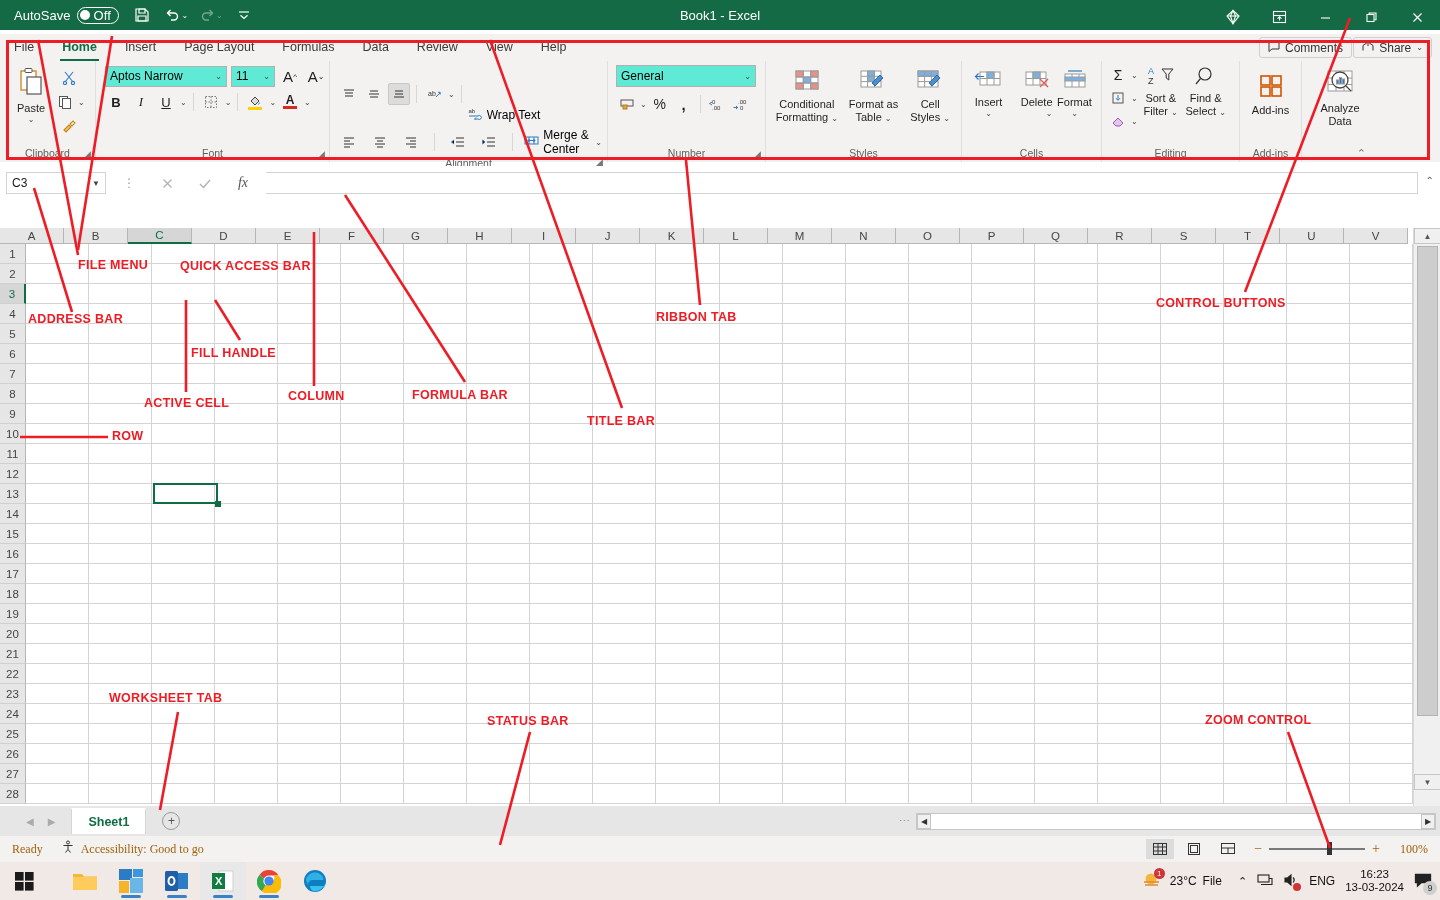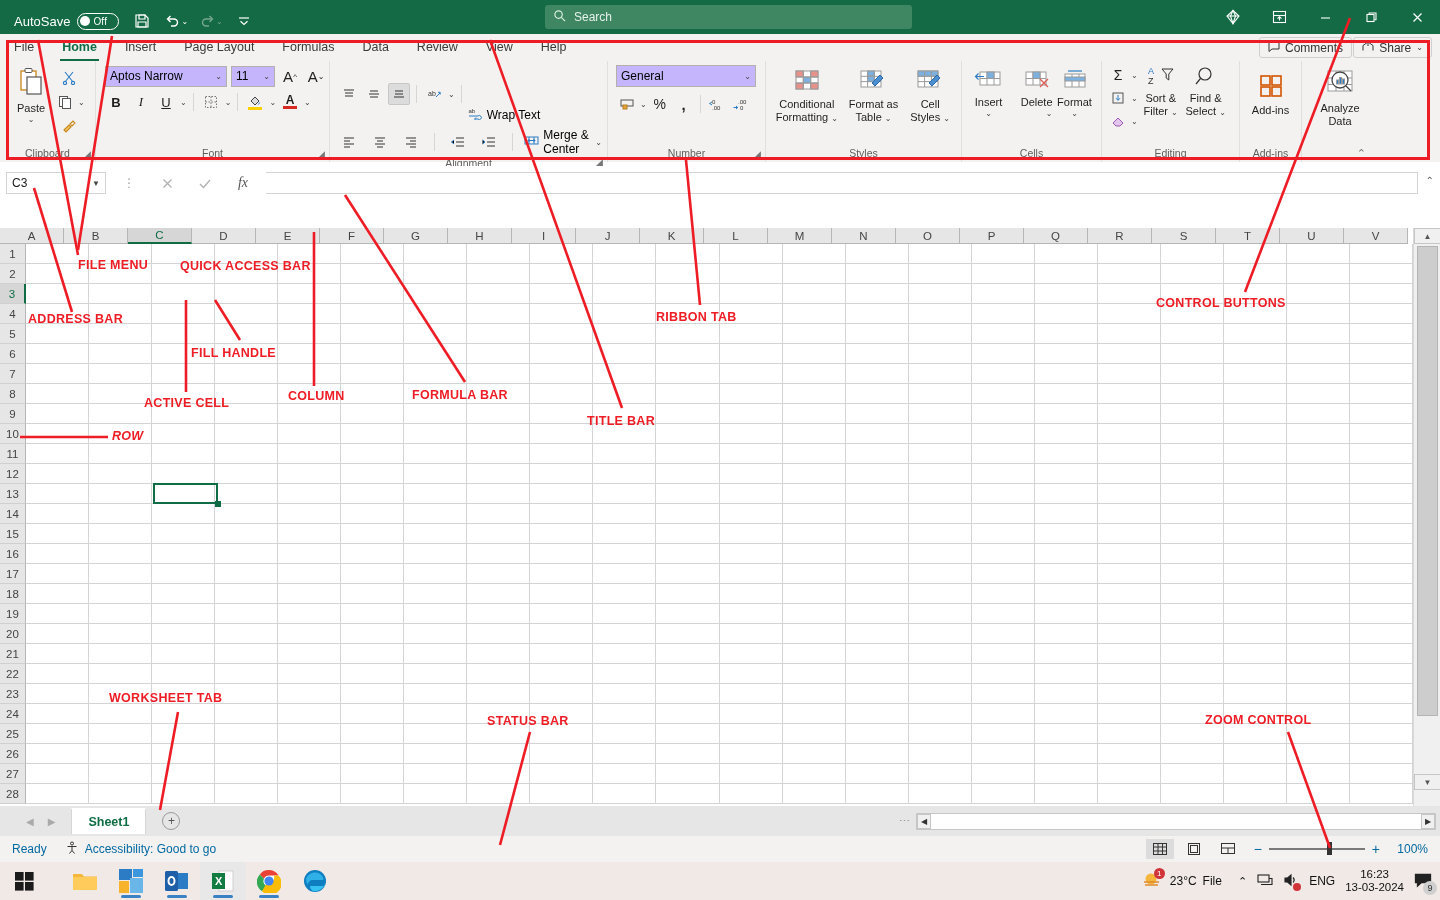--- a/index.html
+++ b/index.html
@@ -6,31 +6,31 @@
   html,body { width:1440px; height:900px; overflow:hidden; }
   body {
     font-family: "Liberation Sans", sans-serif;
     font-size: 12px;
     background:#ffffff;
     position:relative;
     -webkit-font-smoothing: antialiased;
   }
   
   #titlebar {
-    position:absolute; left:0; top:0; width:1440px; height:42px;
+    position:absolute; left:0; top:0; width:1440px; height:30px;
     background:#136a44; color:#ffffff;
     display:flex; align-items:center;
   }
   .tb-autosave { display:flex; align-items:center; margin-left:14px; gap:7px; font-size:13px; }
   .toggle {
     width:42px; height:17px; border-radius:10px; border:1.4px solid #ffffff;
     display:flex; align-items:center; padding:0 2px; gap:3px;
   }
   .toggle .knob { width:10px; height:10px; border-radius:50%; background:#ffffff; }
-  .toggle .off { font-size:10px; color:#ffffff; letter-spacing:.2px; }
+  .toggle .off { font-size:13px; color:#ffffff; letter-spacing:.2px; }
   .tb-icon {
     width:30px; height:28px; display:flex; align-items:center; justify-content:center;
     color:#ffffff; font-size:15px;
   }
   .tb-icon.dim { color:#76a68f; }
   .tb-title {
     position:absolute; left:0; right:0; text-align:center; font-size:13px; color:#ffffff;
     pointer-events:none;
   }
   #tb-search {
@@ -78,21 +78,21 @@
   .big-btn .lbl { line-height:12px; font-size:11px; }
   .sm-row { display:flex; align-items:center; gap:2px; }
   .sm-btn {
     min-width:22px; height:22px; display:flex; align-items:center; justify-content:center;
     font-size:12px; color:#201f1e;
   }
   .sm-btn.active { background:#dcdcdc; border:1px solid #c7c7c7; border-radius:2px; }
   .caret { font-size:8px; color:#444; }
   .sep { width:1px; height:18px; background:#d8d6d4; margin:0 3px; }
   .combo {
-    height:21px; border:1px solid #b3b0ad; background:#c4b5fd; font-size:12px;
+    height:21px; border:1px solid #b3b0ad; background:#5eead4; font-size:12px;
     display:flex; align-items:center; padding:0 4px; justify-content:space-between;
   }
   
   #fbar { position:absolute; left:0; top:166px; width:1440px; height:34px; background:#ffffff; display:flex; align-items:center;gap:8px; }
   #namebox {
     margin-left:6px; width:100px; height:22px; border:1px solid #d4d4d4; background:#fff;
     display:flex; align-items:center; justify-content:space-between; padding:0 5px; font-size:12px; color:#1a1a1a;
   }
   #fbar .vdots { margin:0 9px; color:#9a9a9a; font-size:12px; letter-spacing:0; }
   .fb-btn { width:30px; height:22px; display:flex; align-items:center; justify-content:center; color:#a6a6a6; font-size:13px; }
@@ -139,21 +139,21 @@
   #sheettab {
     margin-left:16px; height:26px; background:#fff; border:1px solid #d6d6d6; border-bottom:none;
     padding:0 16px; display:flex; align-items:center; font-size:12.5px; font-weight:bold; color:#0f6c44;
     border-top:2px solid #fff;
   }
   #addsheet { margin-left:16px; width:18px; height:18px; border-radius:50%; border:1px solid #9a9a9a; color:#555; display:flex; align-items:center; justify-content:center; font-size:12px; }
   #hsb-dots { margin-left:auto; color:#9a9a9a; font-size:11px; letter-spacing:1px; writing-mode:vertical-rl; }
   #hscroll { width:520px; height:17px; border:1px solid #c6c6c6; background:#fff; display:flex; align-items:center; margin:0 4px; }
   .hsb-arrow { width:14px; height:15px; display:flex; align-items:center; justify-content:center; font-size:8px; color:#333; border:1px solid #c6c6c6; background:#f0f0f0; }
   
-  #status { position:absolute; left:0; top:836px; width:1440px; height:26px; background:#f3f2f1; display:flex; align-items:center; font-size:12px; color:#0369a1; }
+  #status { position:absolute; left:0; top:836px; width:1440px; height:26px; background:#f3f2f1; display:flex; align-items:center; font-size:12px; color:#a16207;font-family:Liberation Serif, serif; }
   #statusbar-left { display:flex; align-items:center; gap:18px; margin-left:12px; }
   #statusbar-right { margin-left:auto; display:flex; align-items:center; gap:6px; margin-right:12px; }
   .viewbtn { width:28px; height:20px; display:flex; align-items:center; justify-content:center; }
   .viewbtn.active { background:#dcdcdc; }
   #zoomslider { display:flex; align-items:center; gap:7px; margin:0 6px; }
   #ztrack { width:96px; height:1.5px; background:#7a7a7a; position:relative; }
   #zthumb { position:absolute; left:58px; top:-6px; width:5px; height:13px; background:#333; }
   
   #taskbar { position:absolute; left:0; top:862px; width:1440px; height:38px; background:#f0e9e6; display:flex; align-items:center; }
   #startbtn { width:48px; height:38px; display:flex; align-items:center; justify-content:center; }
@@ -208,29 +208,20 @@
     </svg>
   </div>
   <span class="caret" style="color:#76a68f; margin-left:-6px;">⌄</span>
   <div class="tb-icon" style="margin-left:6px;">
     <svg width="14" height="12" viewBox="0 0 14 12" fill="none" stroke="#fff" stroke-width="1.2">
       <path d="M2 3h10"></path>
         <path d="M3.5 6.2 7 9.5l3.5-3.3"></path>
     </svg>
   </div>
   <div class="tb-title">Book1  -  Excel</div>
-  <div id="tb-search">
-    <span>
-      <svg width="13" height="13" viewBox="0 0 14 14" fill="none" stroke="#dbeee3" stroke-width="1.3">
-        <circle cx="6" cy="6" r="4"></circle>
-          <path d="M9 9l4 4"></path>
-      </svg>
-    </span>
-    <span>Search</span>
-  </div>
   <div id="tb-right">
     <div class="tb-ctrl">
       <svg width="16" height="16" viewBox="0 0 16 16" fill="none" stroke="#fff" stroke-width="1.1">
         <path d="M8 1.5 14 7 8 14.5 2 7z"></path>
           <path d="M2 7h12"></path>
           <path d="M8 1.5 5.5 7 8 14.5 10.5 7z"></path>
       </svg>
     </div>
     <div class="tb-ctrl">
       <svg width="15" height="14" viewBox="0 0 15 14" fill="none" stroke="#fff" stroke-width="1.1">
@@ -1642,17 +1633,17 @@
   <div class="ann-label" style="left:78px; top:258px;">FILE MENU</div>
   <div class="ann-label" style="left:180px; top:259px;">QUICK ACCESS BAR</div>
   <div class="ann-label" style="left:28px; top:312px;">ADDRESS BAR</div>
   <div class="ann-label" style="left:191px; top:346px;">FILL HANDLE</div>
   <div class="ann-label" style="left:144px; top:396px;">ACTIVE CELL</div>
   <div class="ann-label" style="left:288px; top:389px;">COLUMN</div>
   <div class="ann-label" style="left:412px; top:388px;">FORMULA BAR</div>
   <div class="ann-label" style="left:656px; top:310px;">RIBBON TAB</div>
   <div class="ann-label" style="left:587px; top:414px;">TITLE BAR</div>
   <div class="ann-label" style="left:1156px; top:296px;">CONTROL BUTTONS</div>
-  <div class="ann-label" style="left:112px; top:429px;font-style:italic;">ROW</div>
+  <div class="ann-label" style="left:112px; top:429px;">ROW</div>
   <div class="ann-label" style="left:109px; top:691px;">WORKSHEET TAB</div>
   <div class="ann-label" style="left:487px; top:714px;">STATUS BAR</div>
   <div class="ann-label" style="left:1205px; top:713px;">ZOOM CONTROL</div>
 </div>
 
 </body></html>

